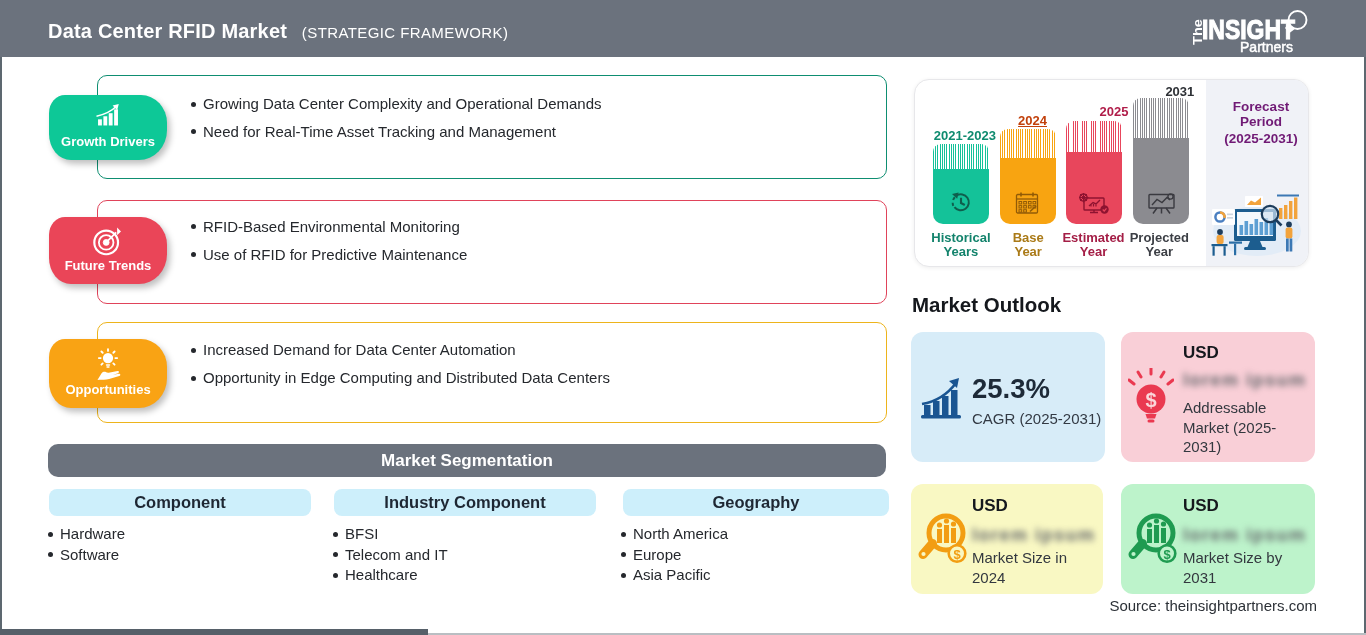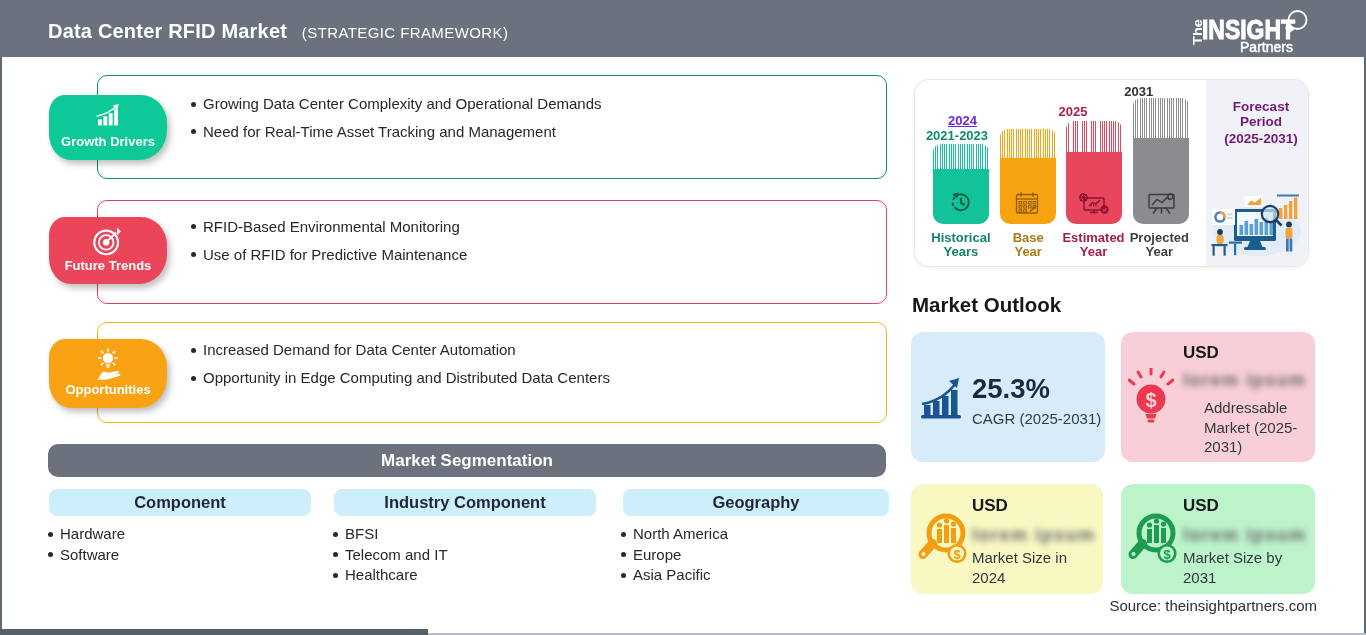--- a/index.html
+++ b/index.html
@@ -48,21 +48,21 @@
 
 
 #chartcard { left:914px; top:79px; width:395px; height:188px; background:#fff;
   border:1px solid #e7e7ea; border-radius:15px; box-shadow:0 1px 4px rgba(0,0,0,0.07); }
 #forecast { left:1206px; top:80px; width:102px; height:186px; background:#f0f2f7;
   border-radius:0 14px 14px 0; }
 .fctext { width:102px; text-align:center; font-weight:bold; color:#701a75; font-size:13.5px; line-height:15.4px; }
 .bar { border-radius:8px 8px 10px 10px; overflow:hidden; width:56px; }
 .bar .stripes { width:100%; }
 .bar .solid { width:100%; }
-.ylab { font-weight:bold; font-size:13px; text-align:left; width:70px; }
+.ylab { font-weight:bold; font-size:13px; text-align:right; width:70px; }
 .blab2 { font-weight:bold; font-size:13px; text-align:center; width:70px; line-height:13.5px; }
 
 
 #mohead { left:912px; top:293px; font-size:20.5px; font-weight:bold; color:#15181d; }
 .card { border-radius:12px; }
 #cardA { left:911px;  top:332px; width:194px; height:130px; background:#d7ecf8; }
 #cardB { left:1121px; top:332px; width:194px; height:130px; background:#f9cfd7; }
 #cardC { left:911px;  top:484px; width:192px; height:110px; background:#f9f8c3; }
 #cardD { left:1121px; top:484px; width:194px; height:110px; background:#bdf3cb; }
 .usd { font-weight:bold; font-size:17px; color:#15181d; }
@@ -169,21 +169,21 @@
     <div class="bline bul" style="position:relative; top:0.7px;"><span class="dot"></span>Europe</div>
     <div class="bline bul" style="position:relative; top:1.4px;"><span class="dot"></span>Asia Pacific</div>
   </div>
 
   <div class="abs" id="chartcard"></div>
   <div class="abs" id="forecast"></div>
   <div class="abs fctext" style="left:1210px; top:99px;">Forecast<br>Period</div>
   <div class="abs fctext" style="left:1210px; top:130.5px;">(2025-2031)</div>
 
   <div class="abs ylab" style="left:925.9px; top:128px; color:#0f8b6f;">2021-2023</div>
-  <div class="abs ylab" style="left:948px; top:113px; color:#6d28d9;text-decoration:underline;">2024</div>
+  <div class="abs ylab" style="left:977px; top:113px; color:#c2410c;text-decoration:underline;">2024</div>
   <div class="abs ylab" style="left:1058.5px; top:103.5px; color:#b01d49;">2025</div>
   <div class="abs ylab" style="left:1124.3px; top:84px; color:#2e3136;">2031</div>
 
   <div class="abs bar" style="left:933px; top:144px; height:80px;">
     <div class="stripes" style="height:25px; background:repeating-linear-gradient(90deg,#14c299 0 0.8px,#fff 0.8px 2.25px);"></div>
     <div class="solid" style="height:55px; background:#14c299;"></div>
   </div>
   <div class="abs bar" style="left:1000px; top:129px; height:95px;">
     <div class="stripes" style="height:29px; background:repeating-linear-gradient(90deg,#f8a411 0 0.8px,#fff 0.8px 2.25px);"></div>
     <div class="solid" style="height:66px; background:#f8a411;"></div>
@@ -316,21 +316,21 @@
       <rect x="1" y="38" width="40" height="3.5" rx="1.5"></rect>
     </g>
     <path d="M2 27 C14 25 27 18 36 6" stroke="#1a5592" stroke-width="2.6" fill="none"></path>
     <path d="M29 4 L39 1 L37 11 Z" fill="#1a5592"></path>
   </svg>
   <div class="abs" id="big" style="left:972px; top:373px;">25.3%</div>
   <div class="abs" id="cagr" style="left:972px; top:410px;">CAGR (2025-2031)</div>
 
   <div class="abs usd" style="left:1183px; top:343px;">USD</div>
   <div class="abs blur" style="left:1183px; top:370px;">lorem ipsum</div>
-  <div class="abs ctext" style="left:1183px; top:398px; width:125px;margin-left:21px;">Addressable Market (2025-2031)</div>
+  <div class="abs ctext" style="left:1183px; top:398px; width:125px;">Addressable Market (2025-2031)</div>
   <svg class="abs" style="left:1128px; top:368px;" width="46" height="58" viewBox="0 0 46 58">
     <g stroke="#ea3950" stroke-width="3" stroke-linecap="round">
       <path d="M23 6 L23 0"></path>
         <path d="M13 9 L10 4"></path>
         <path d="M33 9 L36 4"></path>
       <path d="M6 16 L1 12"></path>
         <path d="M40 16 L45 12"></path>
     </g>
     <circle cx="23" cy="31" r="14.5" fill="#ea3950"></circle>
     <path d="M17.5 46 L28.5 46 L27 50.5 L19 50.5 Z" fill="#ea3950"></path>

